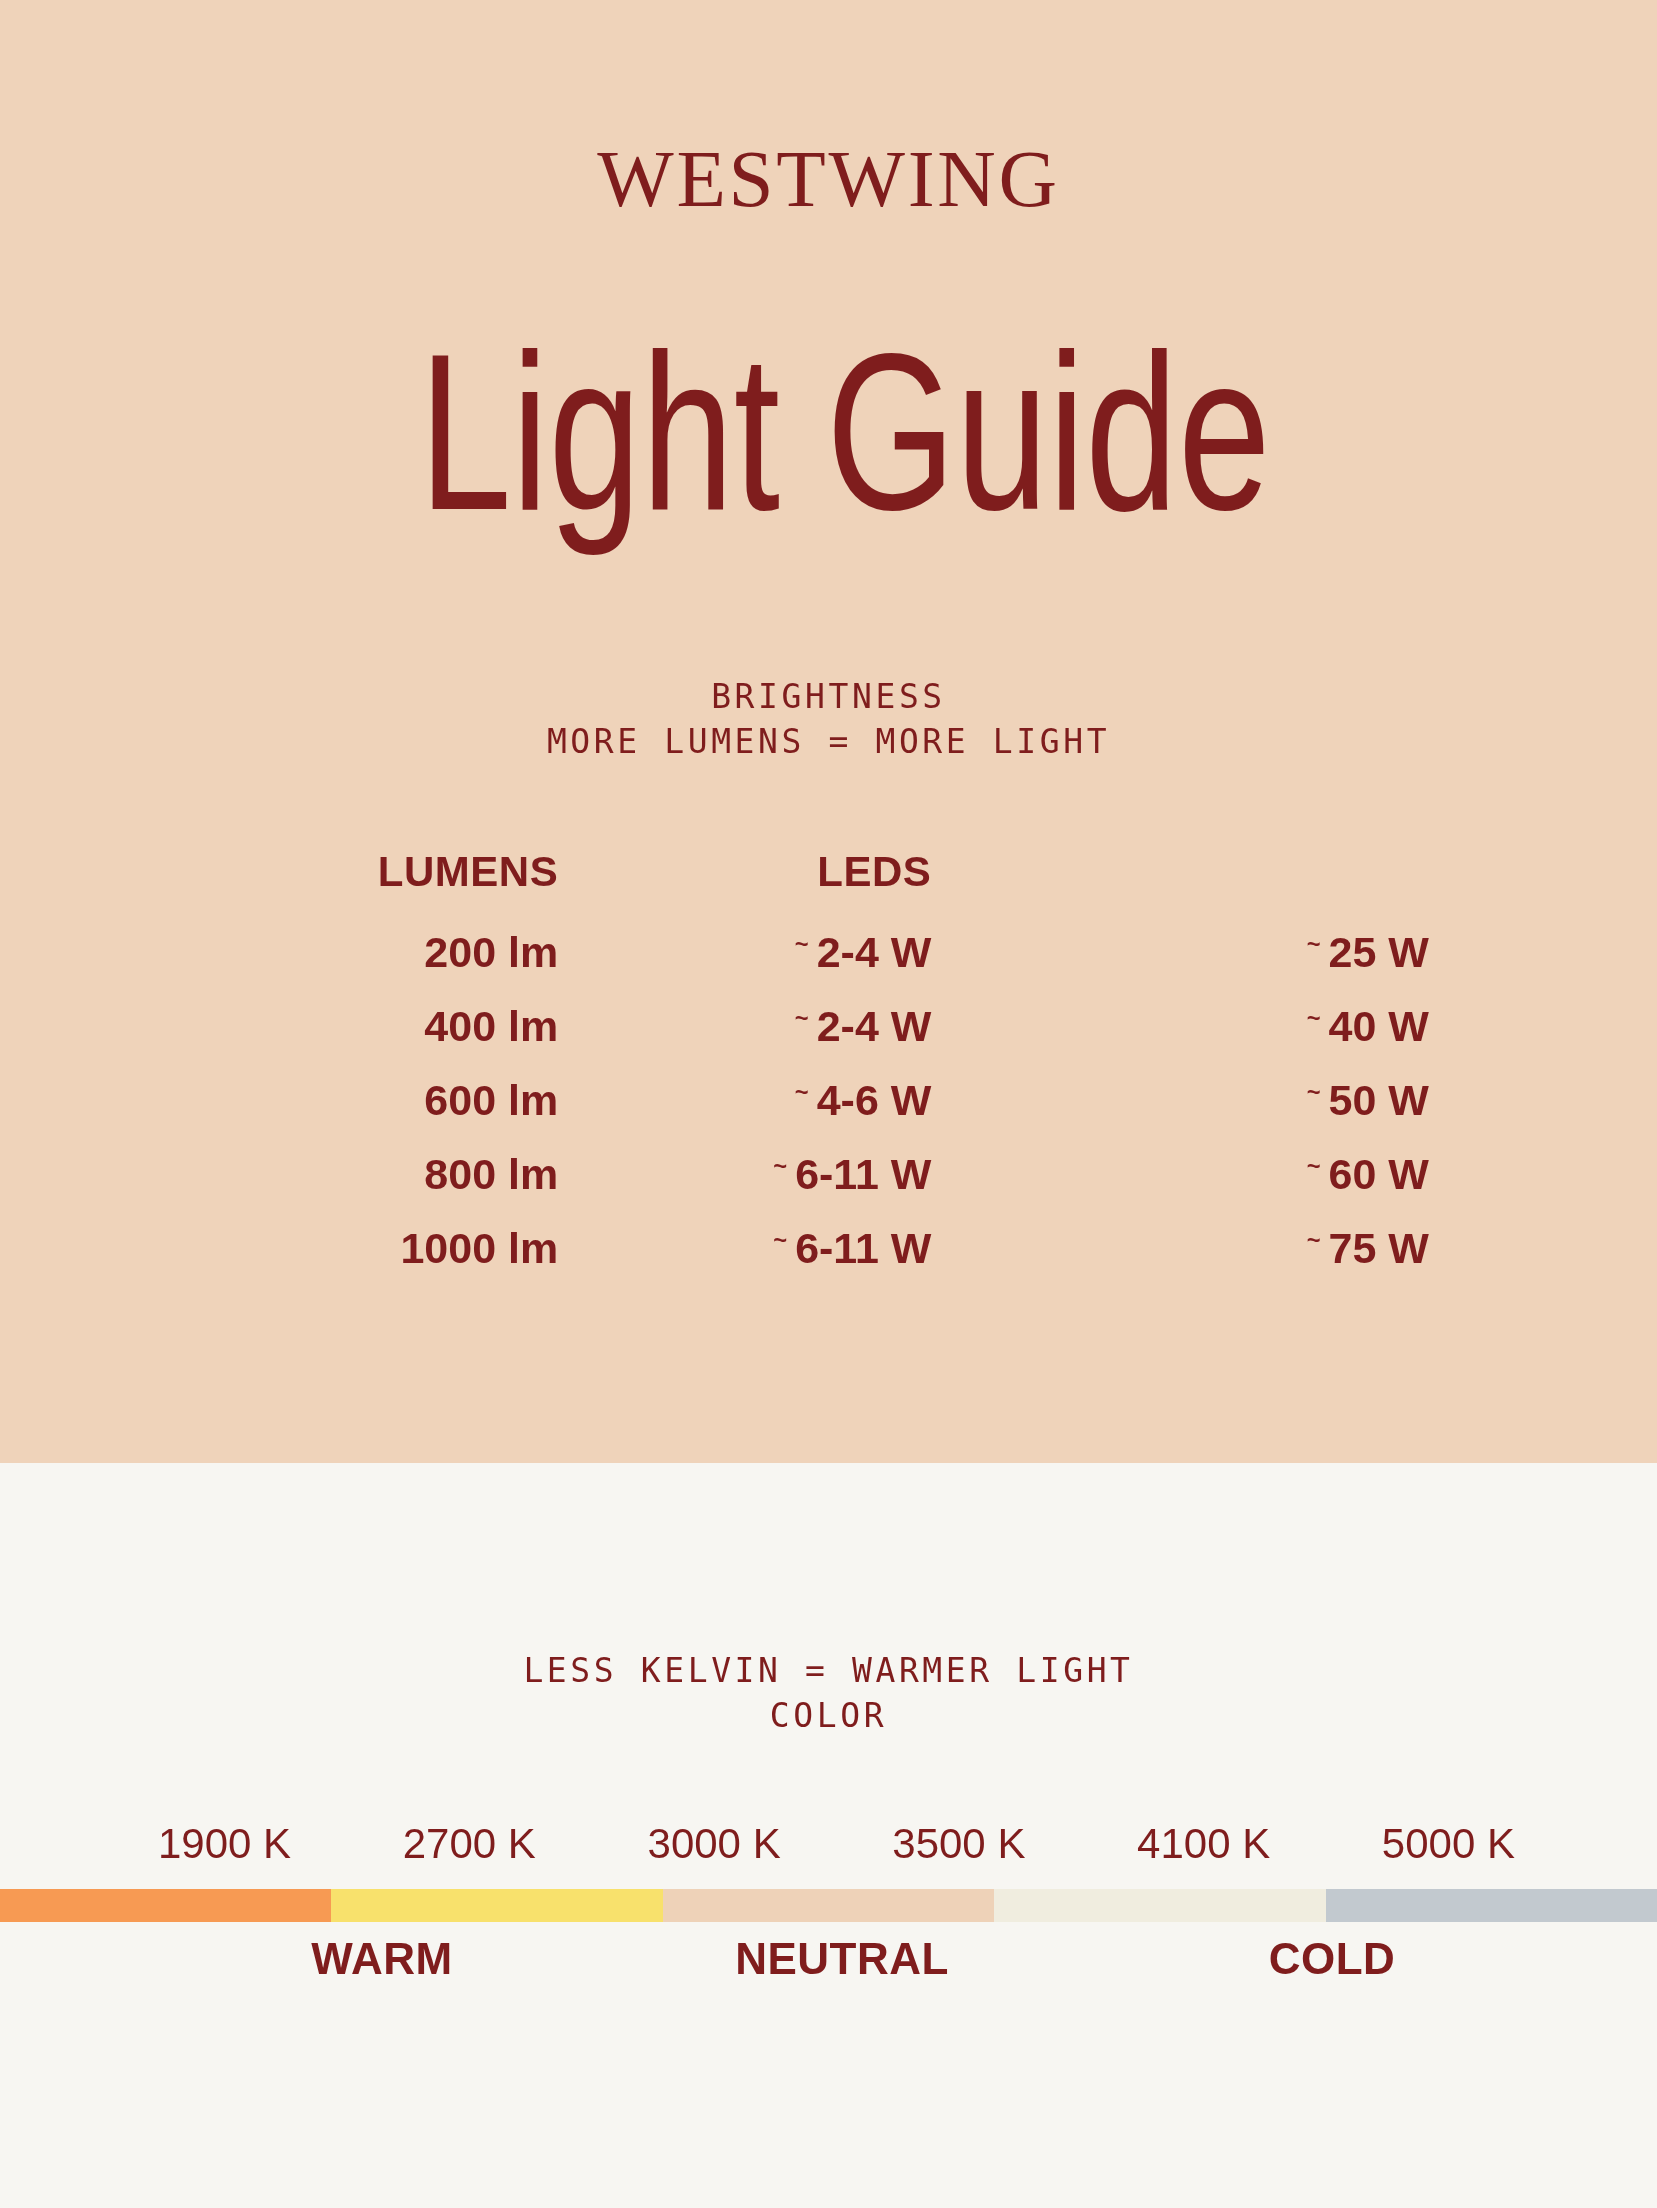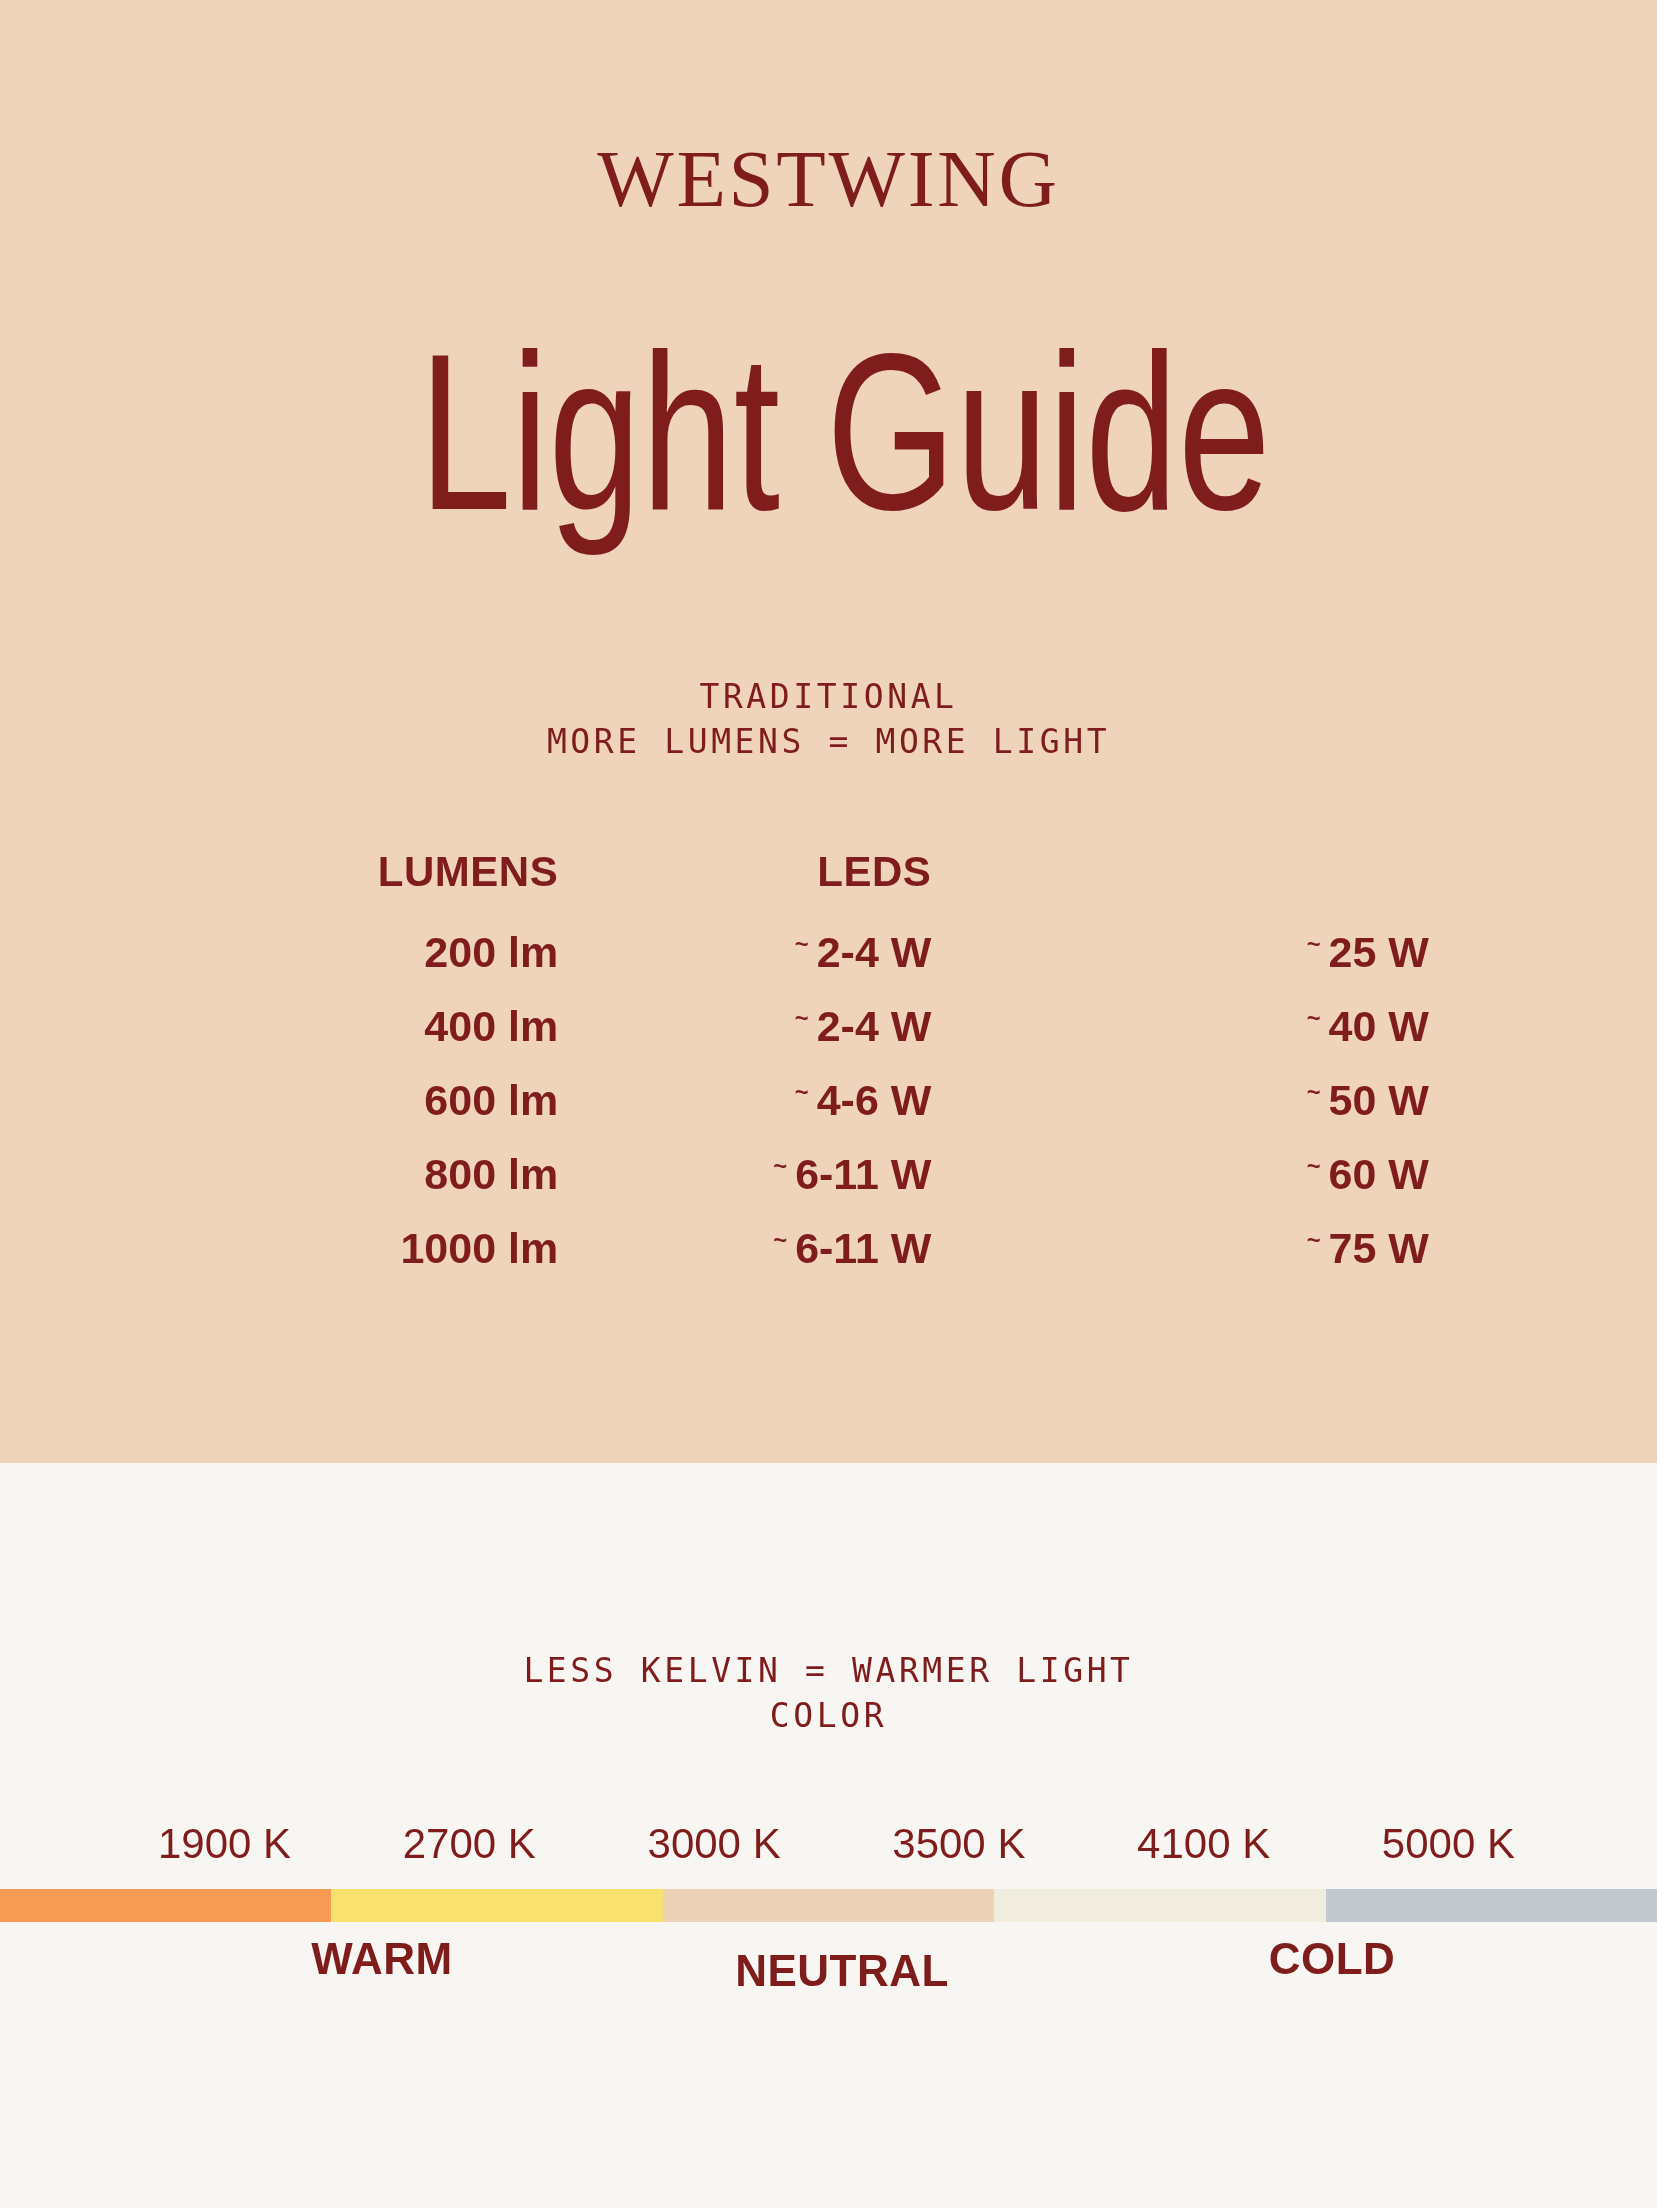--- a/index.html
+++ b/index.html
@@ -106,36 +106,36 @@
     position: absolute;
     top: 1937px;
     transform: translateX(-50%);
     font-size: 44px;
     font-weight: 700;
     line-height: 1;
     letter-spacing: 0.5px;
     white-space: nowrap;
   }
   .temp-warm { left: 346px; margin-left: 36px; }
-  .temp-neutral { left: 842px; margin-top: 12px; }
+  .temp-neutral { left: 842px; }
   .temp-cold { left: 1332px; }
 </style>
 </head>
 <body>
 
 <div class="page" style="color: #7f1d1d;">
 
   <section class="section section-top" style="background-color: rgb(239, 211, 186);">
 
     <div class="centered brand">WESTWING</div>
 
     <h1 class="centered title"><span class="title-inner">Light Guide</span></h1>
 
     <div class="centered mono-block mono-brightness">
-      <div>TRADITIONAL</div>
+      <div>BRIGHTNESS</div>
       <div>MORE LUMENS = MORE LIGHT</div>
     </div>
 
     <div class="lumen-table">
       <div class="t-row t-head">
         <div class="t-cell">LUMENS</div>
         <div class="t-cell">LEDS</div>
       </div>
 
       <div class="t-body">

